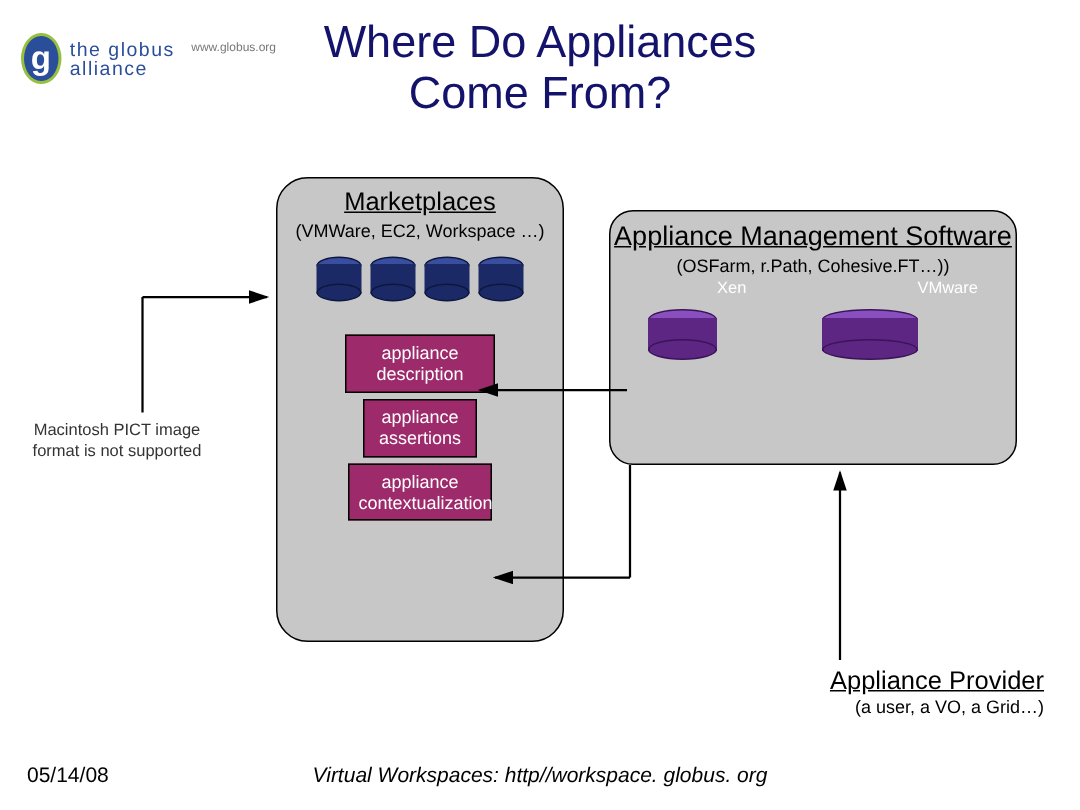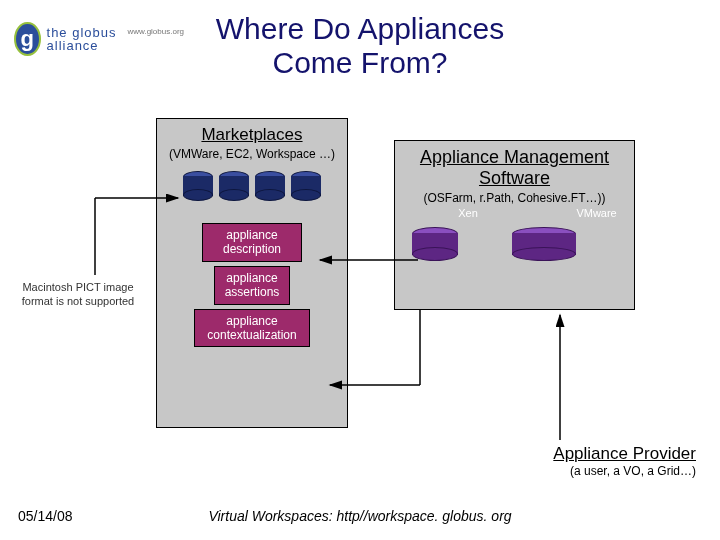--- a/index.html
+++ b/index.html
@@ -53,22 +53,22 @@
     font-size: 17px;
     text-decoration: underline;
     margin-top: 6px;
   }
   .panel-sub {
     text-align: center;
     font-size: 12px;
     margin-top: 2px;
   }
 
-  #panel-market { top: 118px; left: 156px; width: 192px; height: 310px; }
-  #panel-mgmt   { top: 140px; left: 394px; width: 241px; height: 170px; }
+  #panel-market { top: 118px; left: 184px; width: 192px; height: 310px; border-radius: 21px; }
+  #panel-mgmt   { top: 140px; left: 406px; width: 272px; height: 170px; border-radius: 16px; }
 
   .cylrow {
     display: flex;
     justify-content: center;
     gap: 6px;
     margin-top: 10px;
   }
   .cyl {
     width: 30px; height: 30px;
     position: relative;
@@ -95,21 +95,21 @@
     color:#fff;
     border:1px solid #000;
     font-size:12px;
     text-align:center;
     padding:4px 6px;
     margin: 4px auto 0;
     line-height:1.2;
   }
   #box-desc    { width:100px; margin-top: 22px; }
   #box-assert  { width:76px; }
-  #box-context { width:116px; }
+  #box-context { width:96px; }
 
   .mgmt-row { display:flex; justify-content:space-around; align-items:flex-end; margin-top:22px; }
   .mgmt-item { display:flex; flex-direction:row; align-items:flex-start; font-size:12px; }
   .mgmt-item .cyl { width:46px; height:34px;}
   .mgmt-item .cyl-body { top:6px; bottom:6px; }
   .mgmt-item .cyl::before, .mgmt-item .cyl::after { height:12px; }
   .mgmt-item .lbl { margin-top: -20px; color:#fff; font-size:11px; position:relative; z-index:2;}
   .mgmt-item.wide .cyl { width:64px;}
   .mgmt-item.cd .cyl { width:60px;}
 

